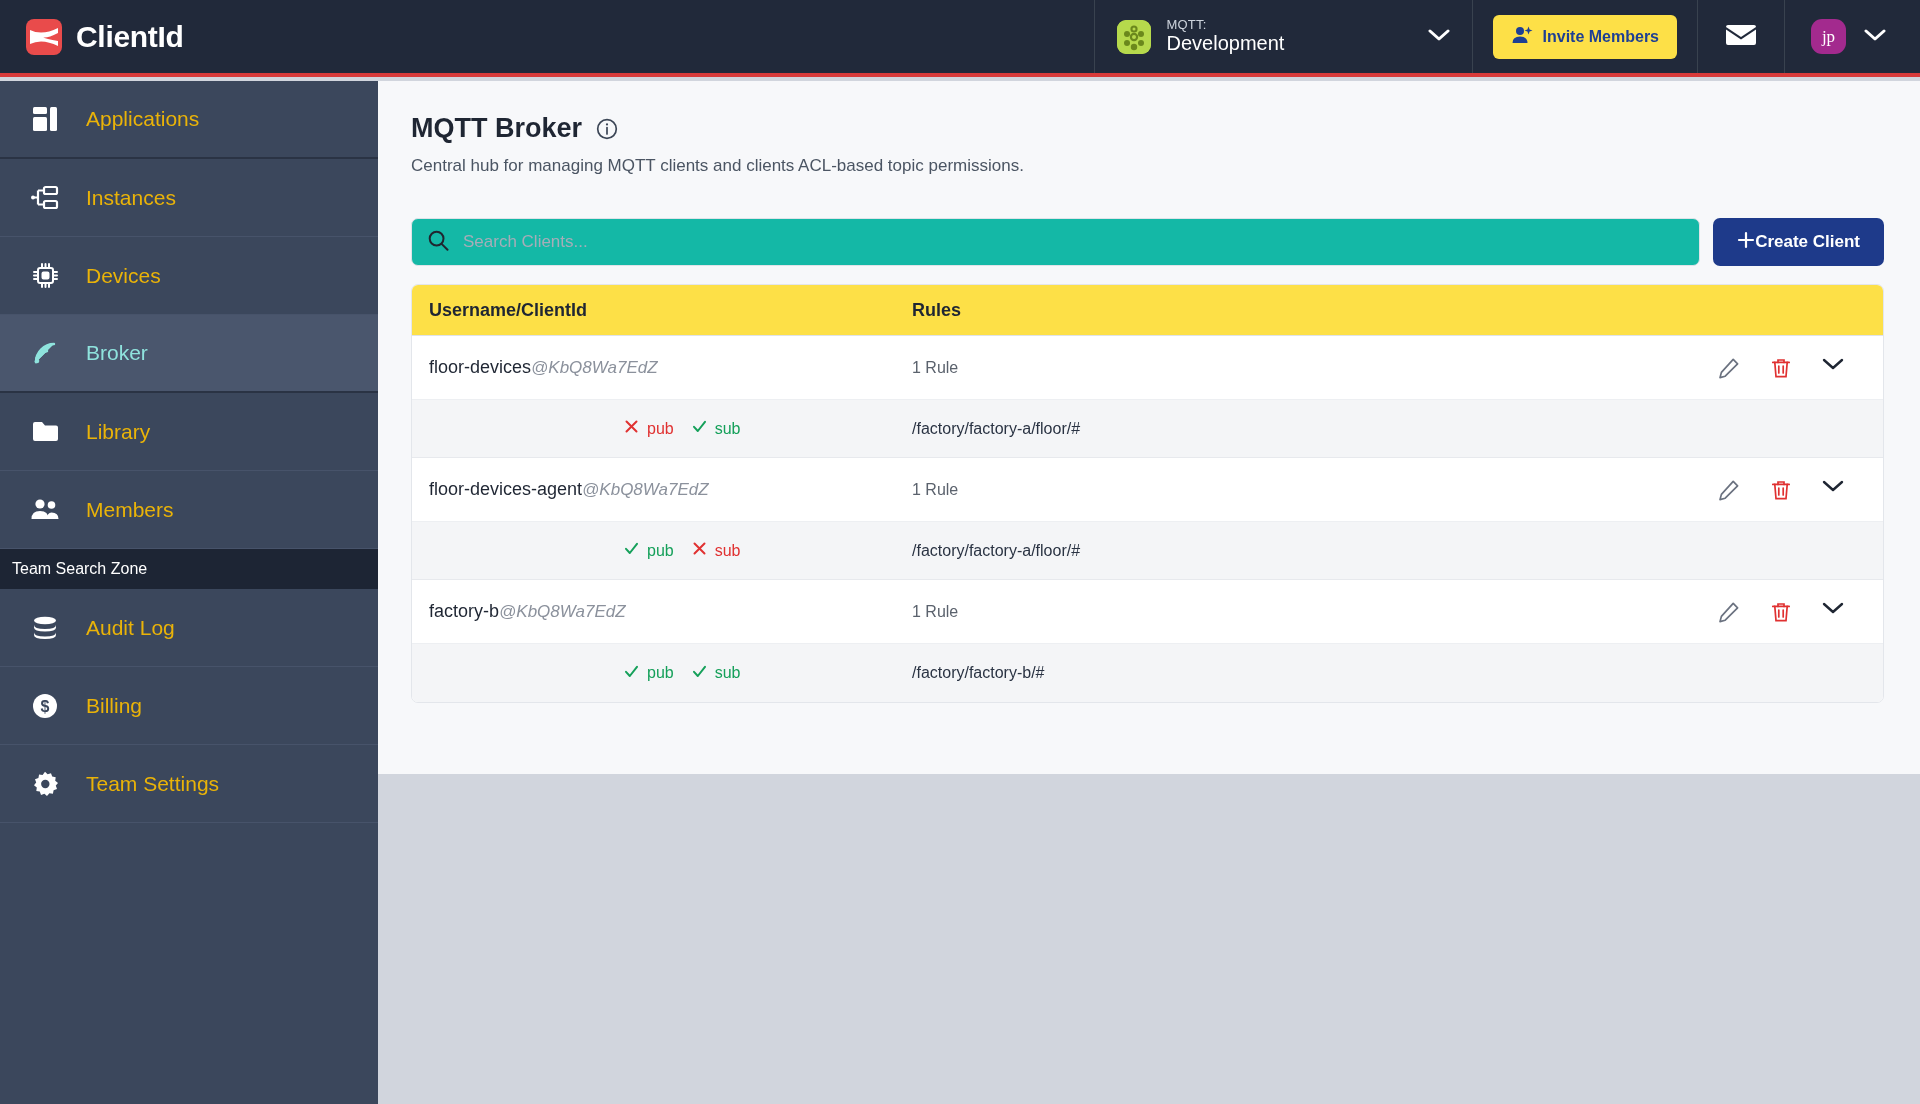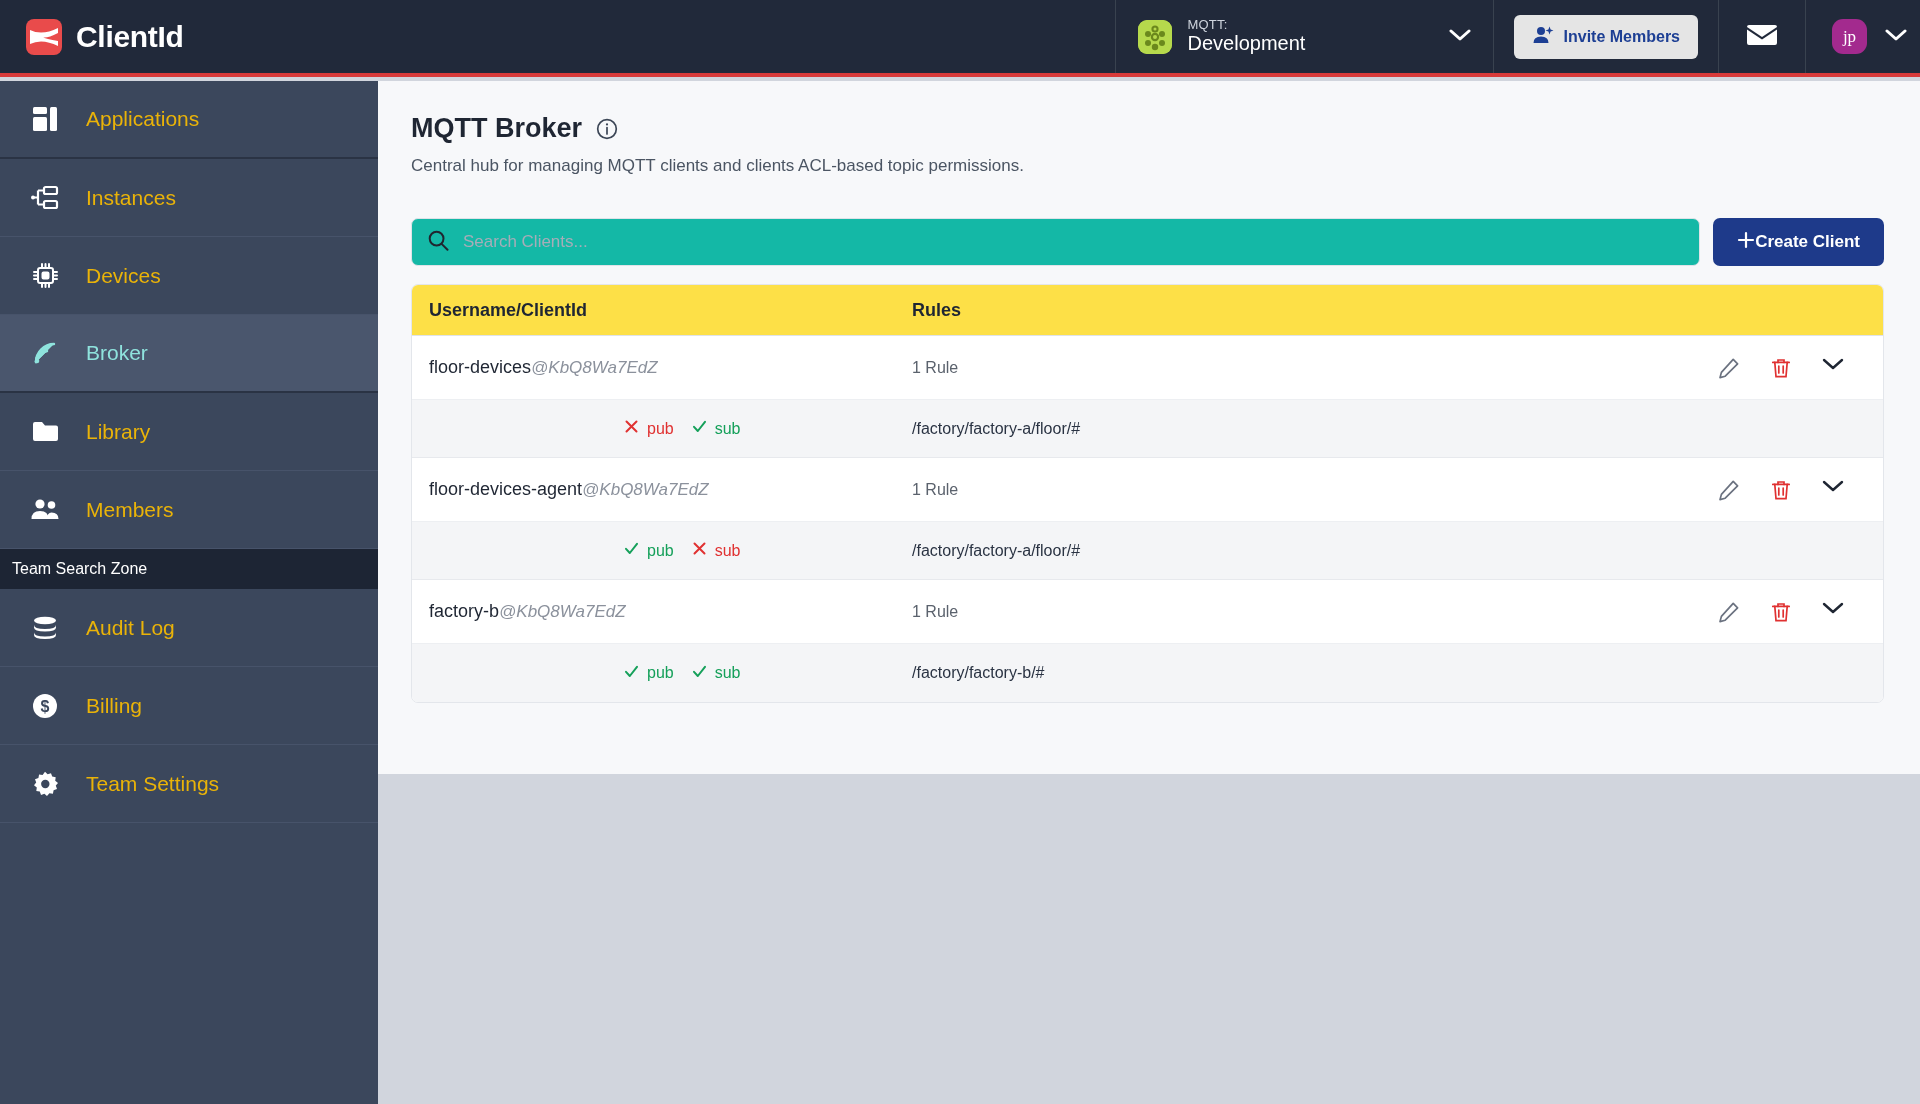--- a/index.html
+++ b/index.html
@@ -40,26 +40,26 @@
     background: #b6d94c; flex: none; position: relative; overflow: hidden;
   }
   .team-text { display: flex; flex-direction: column; justify-content: center; line-height: 1.15; }
   .team-kicker { color: #cdd3dc; font-size: 13px; letter-spacing: .2px; }
   .team-name { color: #ffffff; font-size: 20px; }
   .team-chevron { margin-left: auto; padding-left: 24px; }
   .chev { display: inline-block; }
 
   .invite-cell { padding: 0 20px; }
   .invite-btn {
-    background: #e5e5e5; color: #1d3f94; border: none; border-radius: 6px;
+    background: #fde047; color: #1d3f94; border: none; border-radius: 6px;
     height: 44px; padding: 0 18px; display: flex; align-items: center; gap: 10px;
     font-size: 16px; font-weight: bold; cursor: pointer; font-family: inherit;
   }
   .mail-cell { padding: 0 28px; cursor: pointer; }
-  .user-cell { padding: 0 13px 0 26px; gap: 18px; cursor: pointer; }
+  .user-cell { padding: 0 34px 0 26px; gap: 18px; cursor: pointer; }
   .avatar-jp {
     width: 35px; height: 35px; border-radius: 11px; background: #a32a8e;
     color: #ffffff; font-size: 17px; display: flex; align-items: center; justify-content: center;
     font-family: "Liberation Serif", serif;
   }
 
   
   .sidebar {
     position: absolute; top: 81px; left: 0;
     width: 378px; height: 1023px;

